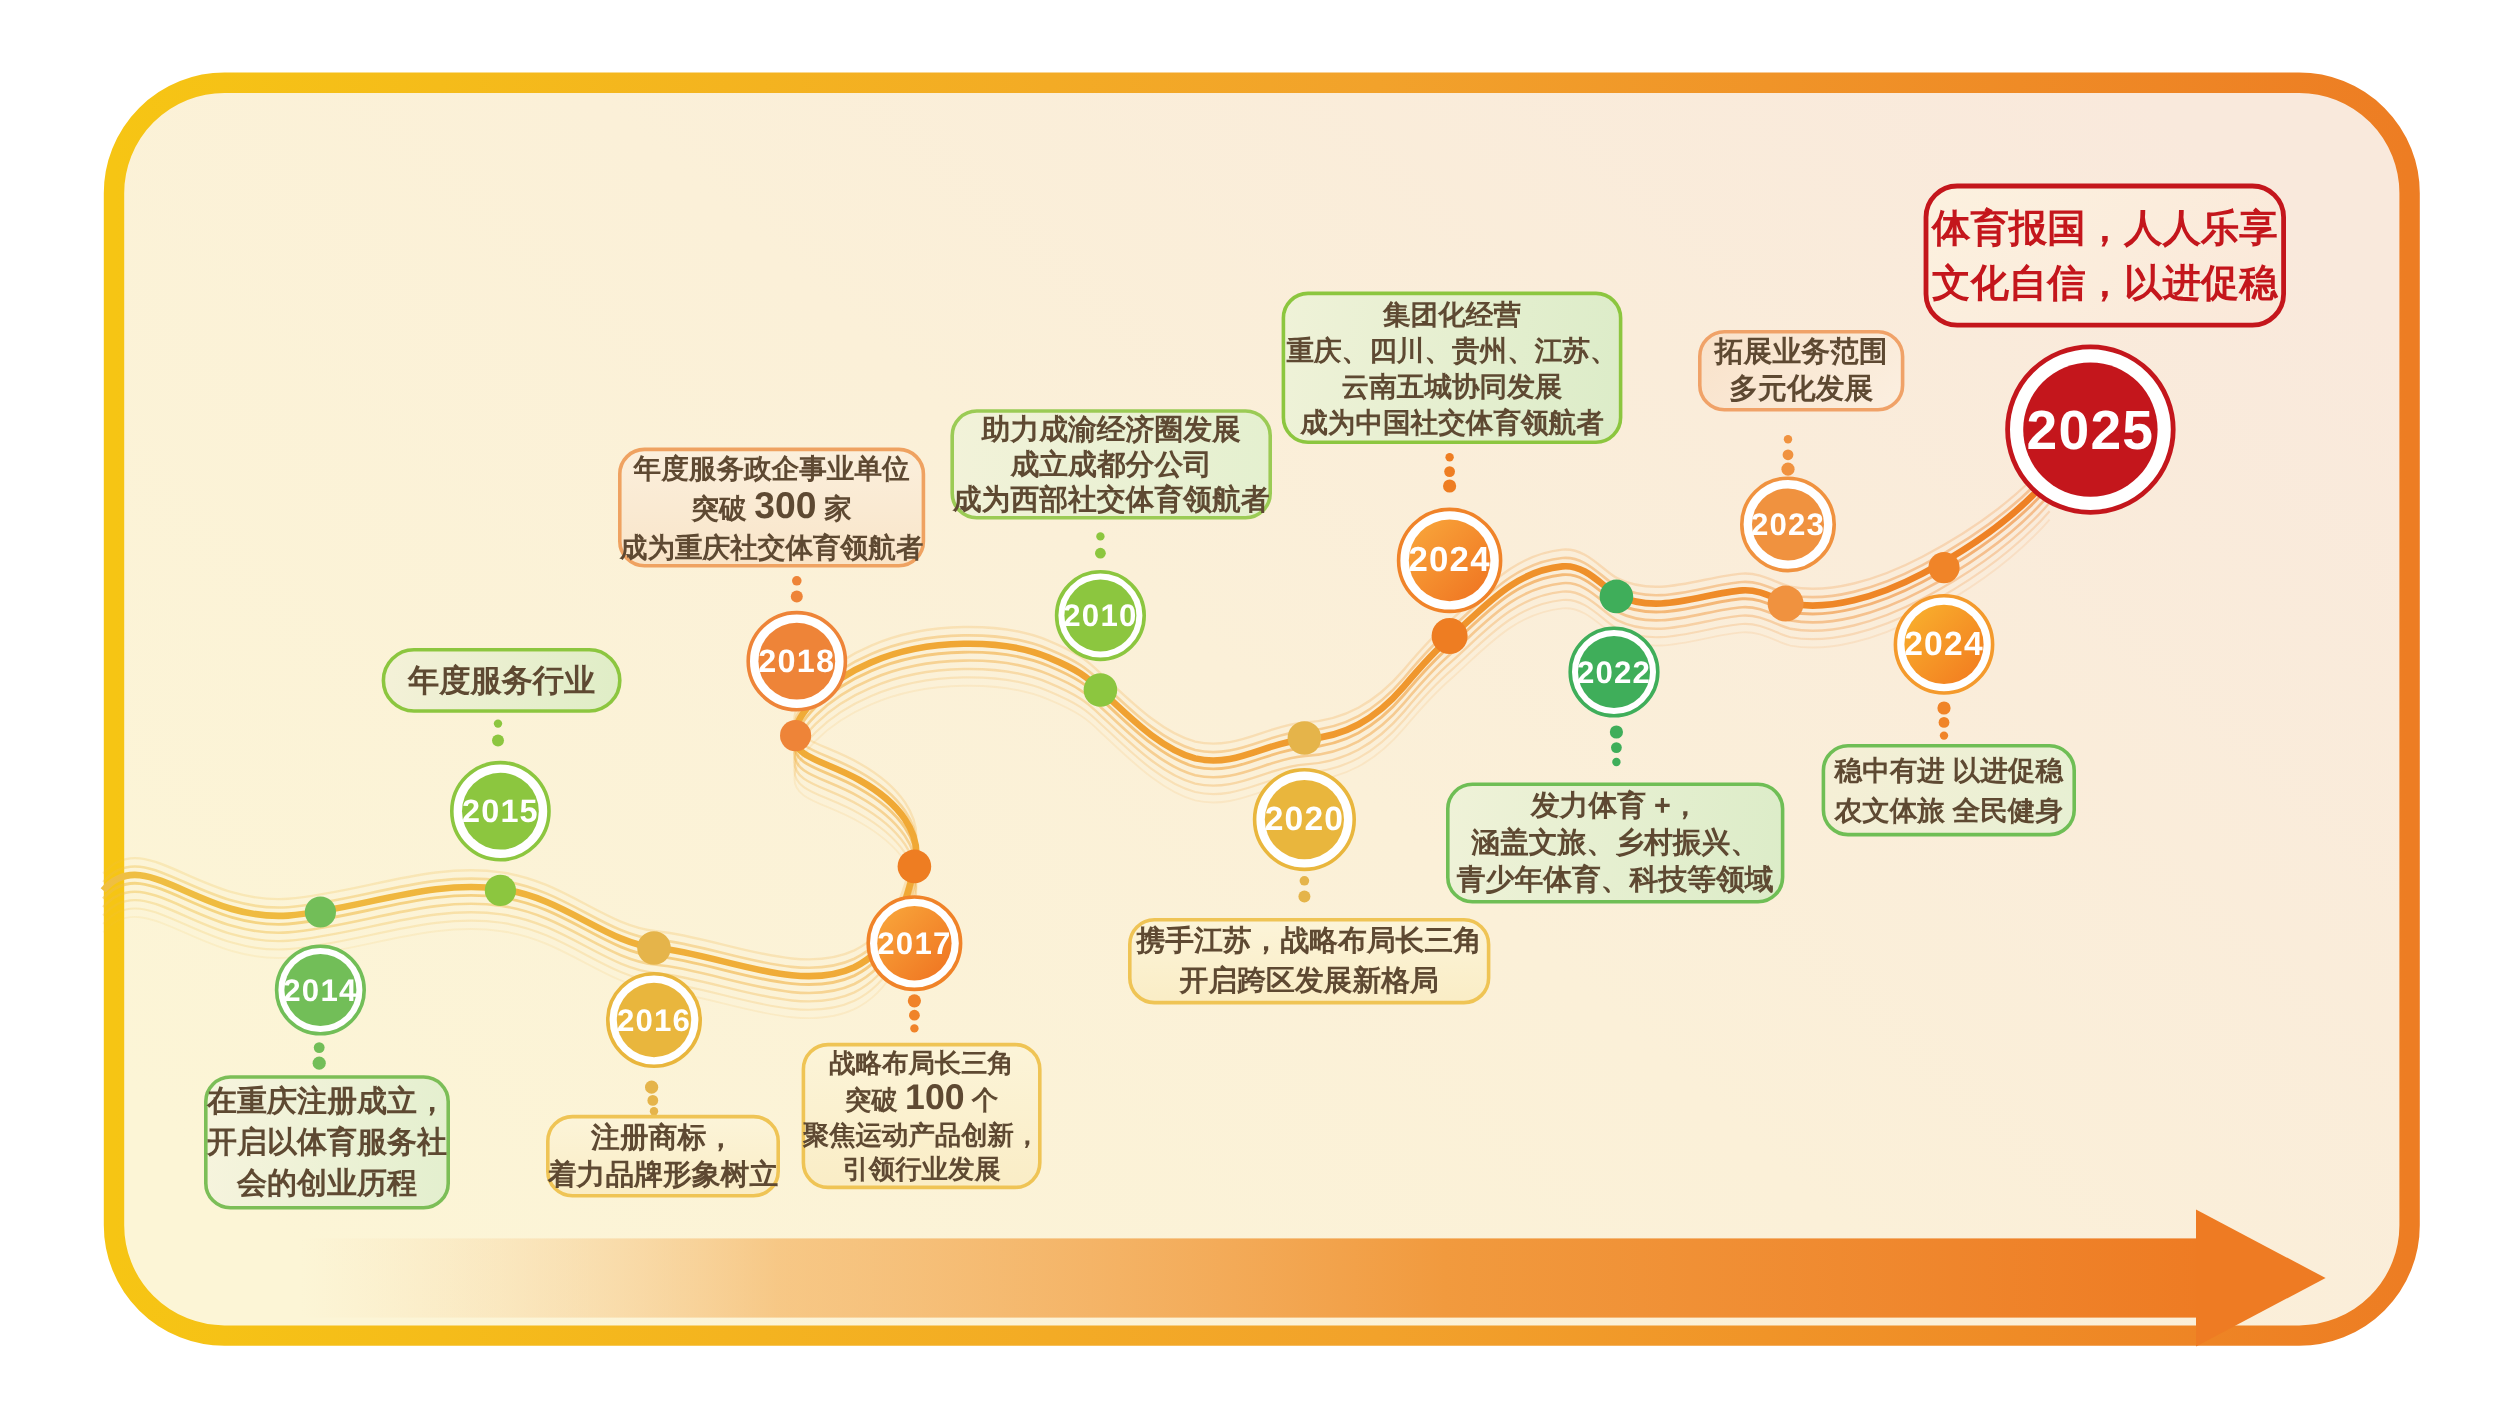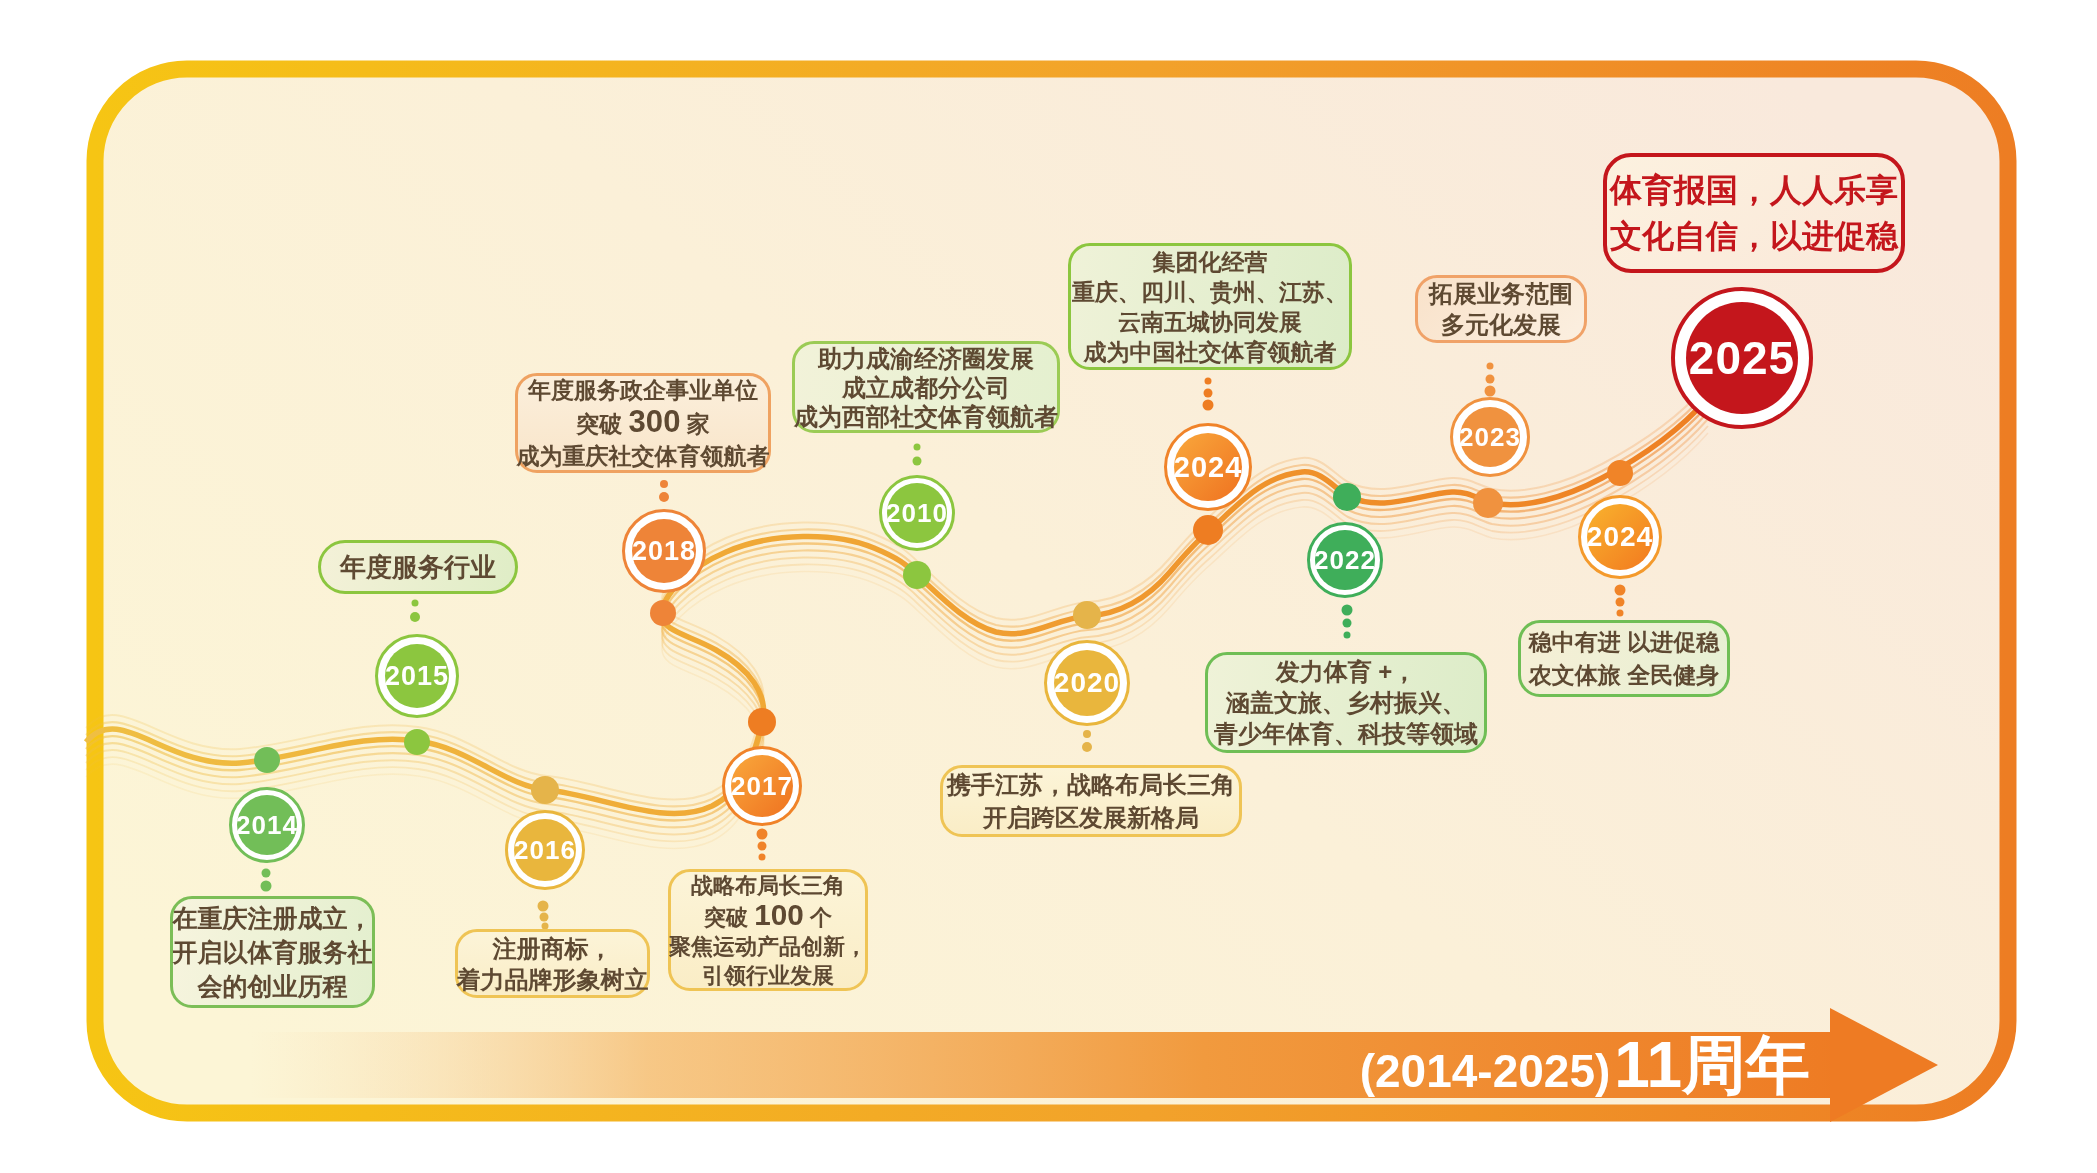--- a/index.html
+++ b/index.html
@@ -232,18 +232,14 @@
   <div class="note" style="--bc:#6FBE55;--bg:linear-gradient(100deg,#F6EFD6,#E7F0D3);--lh:33px;left:1518px;top:620px;width:212px;height:77px;font-size:23px">
     <div class="note-line">稳中有进 以进促稳</div>
     <div class="note-line">农文体旅 全民健身</div>
   </div>
 
   <div class="slogan" style="left:1603px;top:153px;width:302px;height:120px;font-size:32px;line-height:46px">
     <div>体育报国，人人乐享</div>
     <div>文化自信，以进促稳</div>
   </div>
 
-  <div class="banner-text" style="left:1200px;top:1022px;width:610px;height:80px">
-    <span class="range">(2014-2025)</span>
-    <span class="title">11周年</span>
-  </div>
 
 </div>
 
 </body></html>

